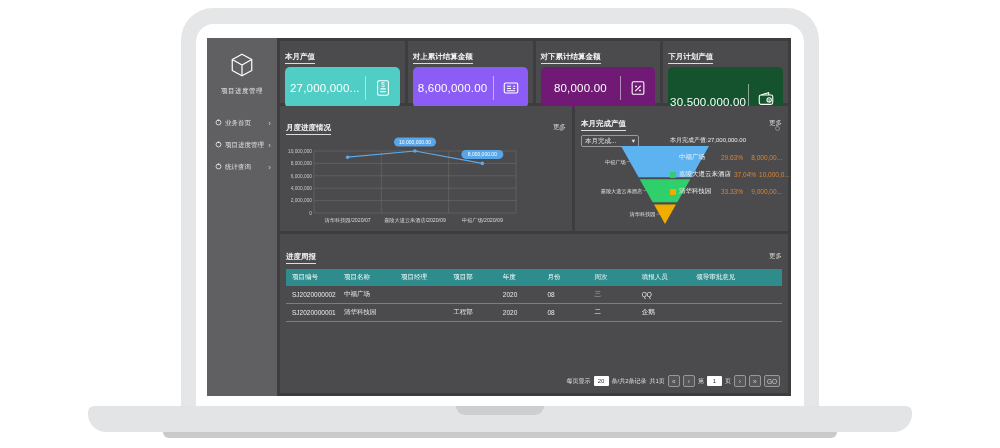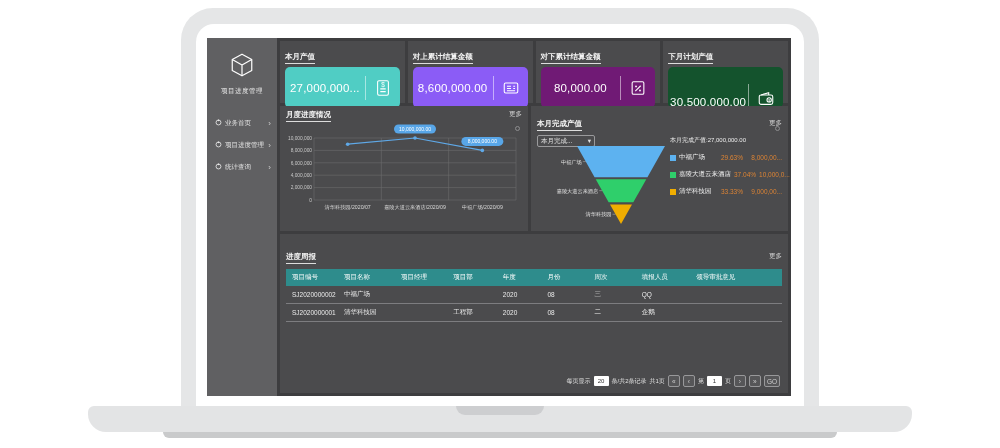--- a/index.html
+++ b/index.html
@@ -30,21 +30,21 @@
   
   .kpi-row { display:flex; gap:3px; height:62px; }
   .kpi-panel { flex:1; padding:4px 5px 0 5px; }
   .kpi-card { margin-top:3px; height:41px; border-radius:5px; display:flex; align-items:center; color:#fff; }
   .kpi-value { flex:1; text-align:center; font-size:11.5px; letter-spacing:.2px; white-space:nowrap; overflow:hidden; }
   .kpi-div { width:1px; height:24px; background:rgba(255,255,255,.5); }
   .kpi-icon { width:34px; display:flex; align-items:center; justify-content:center; }
 
   
   .mid-row { display:flex; gap:3px; height:125px; }
-  .chart-panel { flex:none; width:248px; position:relative; padding:4px 6px; }
+  .chart-panel { flex:none; width:292px; position:relative; padding:17px 6px; }
   .funnel-panel { flex:1; position:relative; padding:13px 6px; }
   .toolbox-ring { position:absolute; top:20px; right:8px; width:5px; height:5px; border:1px solid #8d8d8f; border-radius:50%; }
   .dropdown { width:58px; height:12px; border:1px solid #9a9a9c; border-radius:2px; color:#e0e0e0; font-size:6.5px;
               display:flex; align-items:center; justify-content:space-between; padding:0 3px; margin-top:4px; cursor:pointer; }
   .funnel-wrap { position:absolute; left:4px; top:32px; }
   .legend { position:absolute; right:6px; top:30px; width:112px; }
   .legend-header { color:#ececec; font-size:6px; margin-bottom:4px; white-space:nowrap; }
   .legend-row { display:flex; align-items:center; height:17px; gap:3px; }
   .legend-swatch { width:6px; height:6px; flex:none; }
   .legend-name { color:#f2f2f2; font-size:6.5px; flex:1; white-space:nowrap; }

